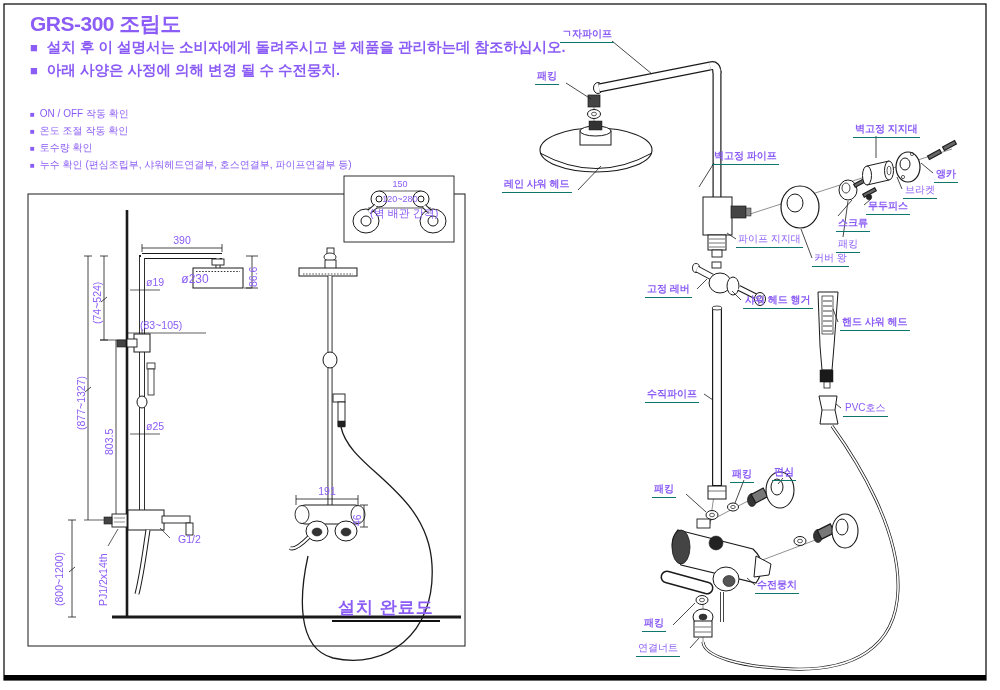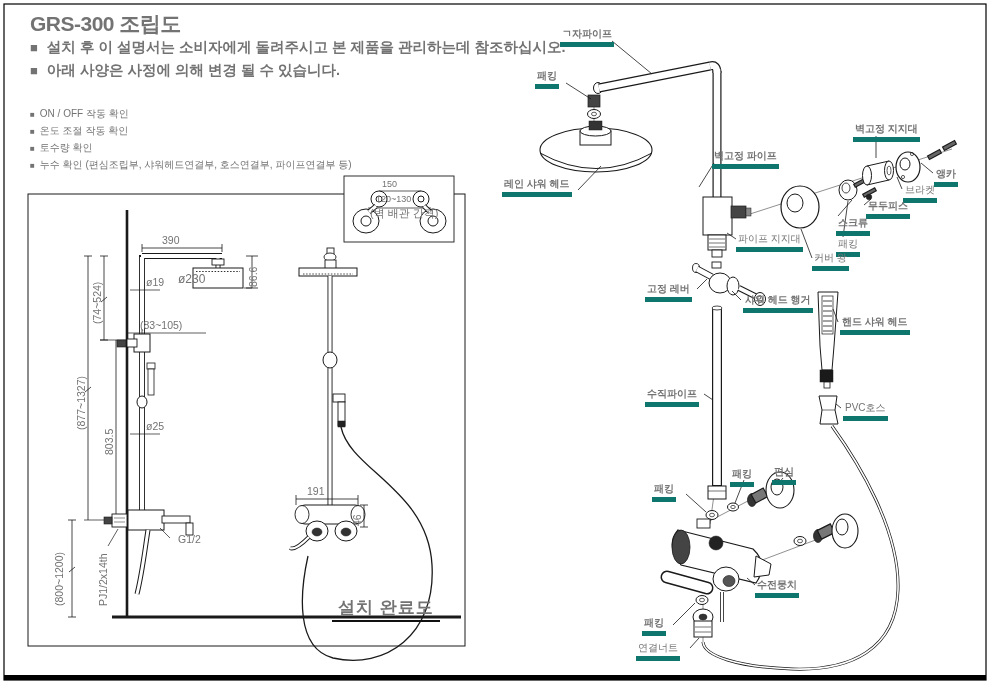--- a/index.html
+++ b/index.html
@@ -1,29 +1,29 @@
 <!DOCTYPE html>
 <html><head>
 <meta charset="utf-8">
 <style>
   html,body{margin:0;padding:0;background:#e8e8e8;}
   .page{position:relative;width:1000px;height:690px;background:#fff;overflow:hidden;
-        font-family:"Liberation Sans","DejaVu Sans",sans-serif;color:#737373;}
+        font-family:"Liberation Sans","DejaVu Sans",sans-serif;color:#8b5cf6;}
   .art{position:absolute;left:0;top:0;}
   .txt{position:absolute;white-space:nowrap;}
   .title{font-size:21px;font-weight:bold;letter-spacing:-0.5px;}
   .note{font-size:14.5px;font-weight:bold;}
   .note .sq{font-size:13px;margin-right:9px;}
   .intro{font-size:11px;font-weight:bold;}
   .check{font-size:10px;}
   .check .sq{font-size:8px;margin-right:5px;}
   .dim{font-size:10.5px;}
-  .dimc{}
+  .dimc{text-align:center;}
   .rot{transform:rotate(-90deg);transform-origin:0 0;}
-  .lbl{font-size:10px;border-bottom:5px solid #0f766e;padding:0 2px 1px 2px;}
+  .lbl{font-size:10px;border-bottom:1px solid #0f766e;padding:0 2px 1px 2px;}
   .b{font-weight:bold;}
   .cap{font-size:17px;font-weight:bold;border-bottom:2px solid #111;padding:0 6px 1px 6px;letter-spacing:1px;}
   .small7{font-size:11px;}
   .small9{font-size:9px;}
 </style>
 </head>
 <body>
 
 <div class="page">
 
@@ -307,21 +307,21 @@
       <line x1="690" y1="648" x2="699" y2="638"></line>
     </g>
   </svg>
 
   <div class="txt title" style="left:30px;top:10px;">GRS-300 조립도</div>
 
   <div class="txt note" style="left:30px;top:38px;">
     <span class="sq">■</span><span>설치 후 이 설명서는 소비자에게 돌려주시고 본 제품을 관리하는데 참조하십시오.</span>
   </div>
   <div class="txt note" style="left:30px;top:61px;">
-    <span class="sq">■</span><span>아래 사양은 사정에 의해 변경 될 수 있습니다.</span>
+    <span class="sq">■</span><span>아래 사양은 사정에 의해 변경 될 수 수전뭉치.</span>
   </div>
 
 
   <div class="txt check" style="left:30px;top:107px;">
     <span class="sq">■</span><span>ON / OFF 작동 확인</span>
   </div>
   <div class="txt check" style="left:30px;top:124px;">
     <span class="sq">■</span><span>온도 조절 작동 확인</span>
   </div>
   <div class="txt check" style="left:30px;top:141px;">
@@ -340,21 +340,21 @@
   <div class="txt dim rot" style="left:75px;top:430px;">(877~1327)</div>
   <div class="txt dim rot" style="left:103px;top:455px;">803.5</div>
   <div class="txt dim" style="left:146px;top:420px;">ø25</div>
   <div class="txt dim" style="left:170px;top:533px;margin-left:8px;">G1/2</div>
   <div class="txt dim rot" style="left:97px;top:606px;">PJ1/2x14th</div>
   <div class="txt dim rot" style="left:53px;top:606px;">(800~1200)</div>
   <div class="txt dim dimc" style="left:307px;top:485px;width:40px;">191</div>
   <div class="txt dim rot" style="left:351px;top:526px;">46</div>
 
   <div class="txt small9 dimc" style="left:382px;top:179px;width:36px;">150</div>
-  <div class="txt small9 dimc" style="left:376px;top:194px;width:48px;">120~130</div>
+  <div class="txt small9 dimc" style="left:376px;top:194px;width:48px;">120~280</div>
   <div class="txt small7 dimc" style="left:370px;top:206px;width:60px;">(벽 배관 간격)</div>
 
   <div class="txt cap" style="left:332px;top:596px;">설치 완료도</div>
 
   <div class="txt lbl b" style="left:560px;top:27px;">ㄱ자파이프</div>
   <div class="txt lbl b" style="left:535px;top:69px;">패킹</div>
   <div class="txt lbl b" style="left:502px;top:177px;">레인 샤워 헤드</div>
   <div class="txt lbl b" style="left:712px;top:149px;">벽고정 파이프</div>
   <div class="txt lbl b" style="left:853px;top:122px;">벽고정 지지대</div>
   <div class="txt lbl b" style="left:934px;top:167px;">앵카</div>

